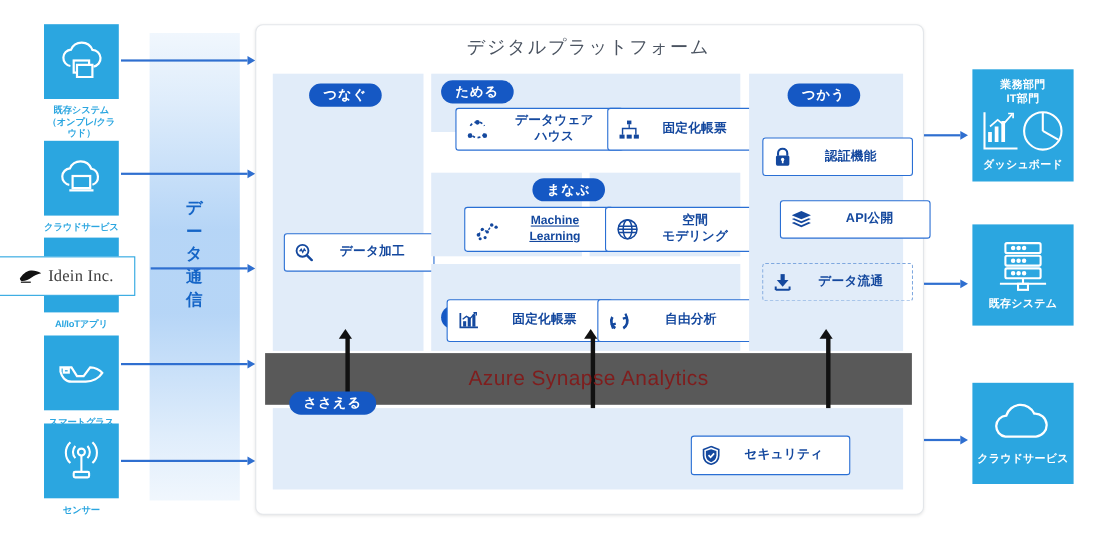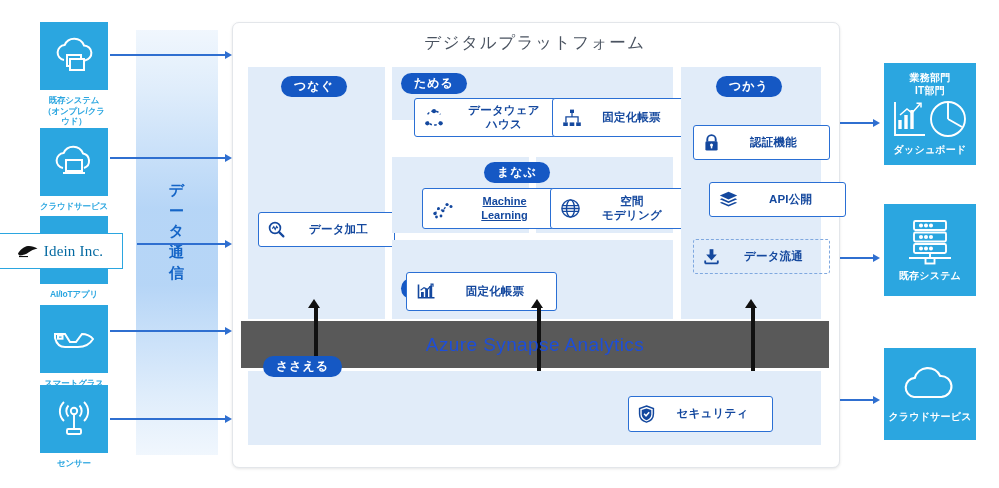--- a/index.html
+++ b/index.html
@@ -26,21 +26,21 @@
     font-size:8.5px;font-weight:700;line-height:1.25;letter-spacing:-0.2px;
     white-space:pre-line;
   }
   .logo-box{
     position:absolute;left:-43px;top:17px;width:124px;height:34px;
     background:#ffffff;border:1.6px solid #2BA6E0;
     display:flex;align-items:center;justify-content:center;gap:5px;
   }
   .logo-text{
     font-family:"Liberation Serif","DejaVu Serif",serif;
-    font-size:15px;color:#0369a1;letter-spacing:0.2px;
+    font-size:15px;color:#404040;letter-spacing:0.2px;
   }
 
   
   #band{
     left:136px;top:30px;width:82px;height:425px;
     background:linear-gradient(180deg,
        rgba(197,222,248,0.25) 0%,
        rgba(197,222,248,0.55) 14%,
        rgba(178,211,246,0.95) 42%,
        rgba(178,211,246,0.95) 60%,
@@ -92,21 +92,21 @@
   .chip .lbl{flex:1;text-align:center;}
   .chip.en .lbl{font-size:11px;letter-spacing:0;}
 
   
   #synapse{
     left:241px;top:321px;width:588px;height:47px;background:#595959;
   }
   #synapse-label{
     left:241px;top:321px;width:588px;height:47px;
     display:flex;align-items:center;justify-content:center;
-    color:#1d4ed8;font-size:19px;letter-spacing:0.4px;
+    color:#7f1d1d;font-size:19px;letter-spacing:0.4px;
   }
   .vbar{position:absolute;width:4px;background:#111111;}
   .vhead{
     position:absolute;width:0;height:0;
     border-left:6.5px solid transparent;border-right:6.5px solid transparent;
   }
   .vhead.up{border-bottom:9px solid #111111;}
   .vhead.dn{border-top:9px solid #111111;}
 
   
@@ -289,20 +289,29 @@
   <div class="abs chip" style="left:406px;top:272px;width:131px;height:37px;">
     <svg width="20" height="19" viewBox="0 0 20 19" fill="#14489E">
       <path d="M2.5 2.5v13.2h16" fill="none" stroke="#14489E" stroke-width="1.6"></path>
       <rect x="5" y="10" width="2.8" height="5"></rect>
       <rect x="9.2" y="7" width="2.8" height="8"></rect>
       <rect x="13.4" y="4" width="2.8" height="11"></rect>
       <path d="M4.6 8.2 8 5.6l3.4 1.8L16 2.6" fill="none" stroke="#14489E" stroke-width="1.2"></path>
       <path d="M14.4 2.2h2.6v2.6" fill="none" stroke="#14489E" stroke-width="1.2"></path>
     </svg>
     <span class="lbl">固定化帳票</span>
+  </div>
+  <div class="abs chip" style="left:543px;top:272px;width:123px;height:37px;">
+    <svg width="20" height="20" viewBox="0 0 20 20" fill="none" stroke="#14489E" stroke-width="2.4">
+      <path d="M16.3 6.2A7.4 7.4 0 0 1 13.6 16.4"></path>
+      <path d="M6.4 16.3A7.4 7.4 0 0 1 3.7 6.2"></path>
+      <path d="M15.6 3.1l1.3 3.6-3.7 1" stroke-width="2"></path>
+      <path d="M4.3 16.8l-1.2-3.6 3.7-1" stroke-width="2"></path>
+    </svg>
+    <span class="lbl">自由分析</span>
   </div>
 
   <div class="abs group" style="left:681px;top:67px;width:140px;height:252px;"></div>
   <div class="abs" style="left:716px;top:76px;">
     <span class="pill">つかう</span>
   </div>
   <div class="abs chip" style="left:693px;top:125px;width:117px;height:33px;">
     <svg width="17" height="18" viewBox="0 0 17 18">
       <path d="M4.3 7.5V5.3a4.2 4.2 0 0 1 8.4 0v2.2" fill="none" stroke="#14489E" stroke-width="1.9"></path>
       <rect x="2.4" y="7.3" width="12.2" height="9.3" rx="1.4" fill="#14489E"></rect>

